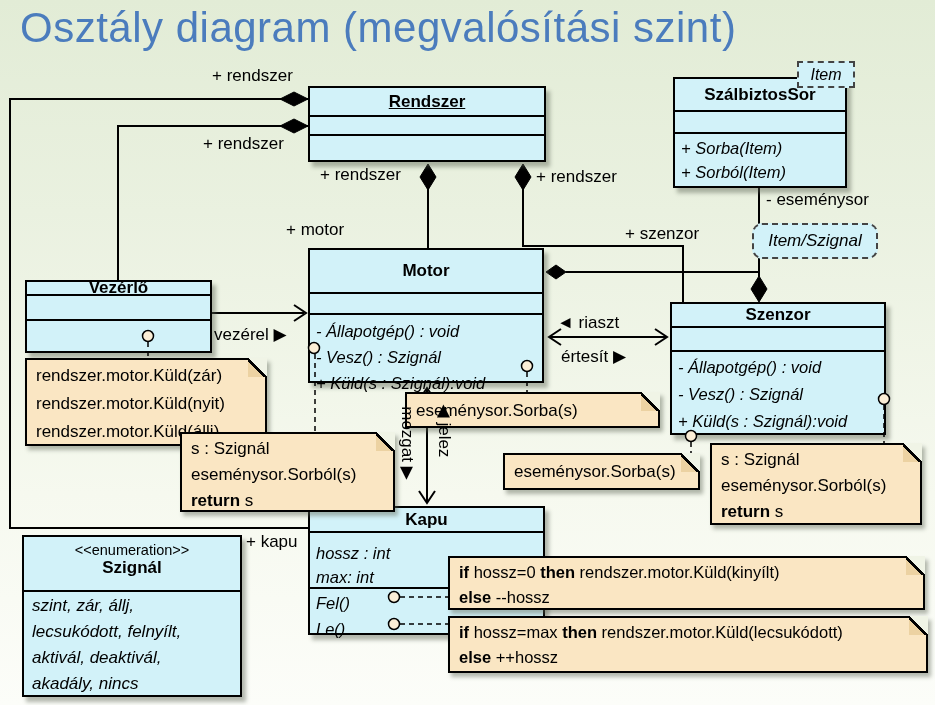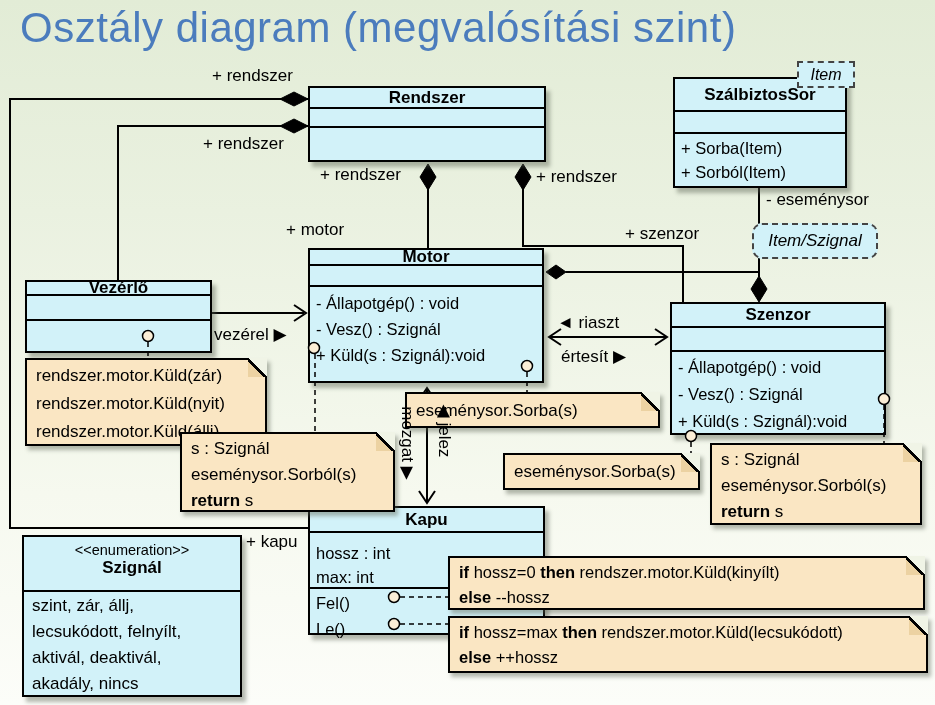--- a/index.html
+++ b/index.html
@@ -18,21 +18,21 @@
   .cls{
     position:absolute; background:#d2f2f9; border:2px solid #000; box-sizing:border-box;
     box-shadow:4px 5px 4px rgba(90,100,85,.45); z-index:20; font-size:16.5px;
   }
   .cls .nm{
     font-weight:bold; font-size:17px; text-align:center; border-bottom:2px solid #000;
     display:flex; align-items:center; justify-content:center; box-sizing:border-box;
   }
   .cls .cmp{border-bottom:2px solid #000; box-sizing:border-box;}
   .cls .cmp.last{border-bottom:none;}
-  .m{padding:0 6px; white-space:nowrap;}
+  .m{padding:0 6px; white-space:nowrap;font-style:italic;}
   .note{
     position:absolute; background:#fae6c3; border:2px solid #000; box-sizing:border-box;
     box-shadow:3px 4px 4px rgba(90,100,85,.45); padding:2px 9px; font-size:17px;
     line-height:26px; z-index:30; white-space:nowrap;
   }
   .fold{
     position:absolute; top:-2px; right:-2px; width:19px; height:19px;
     background:linear-gradient(to top right,#ecd2a2 42%, #000 42%, #000 52%, #f0f4e6 52%);
   }
   .tparam{
@@ -73,21 +73,21 @@
       <polygon points="308,99 294,92 280,99 294,106"></polygon>
       <polygon points="308,126 294,119 280,126 294,133"></polygon>
       <polygon points="428,164 420,177 428,190 436,177"></polygon>
       <polygon points="523,164 515,177 523,190 531,177"></polygon>
       <polygon points="546,272 556,265 566,272 556,279"></polygon>
       <polygon points="759,302 751,289 759,276 767,289"></polygon>
     </g>
   </svg>
 
   <div class="cls" style="left:308px;top:86px;width:238px;height:76px;">
-    <div class="nm" style="height:21px;">Rendszer</div>
+    <div class="nm" style="height:29px;text-decoration:underline;">Rendszer</div>
     <div class="cmp" style="height:19px;"></div>
     <div class="cmp last" style="height:24px;"></div>
   </div>
 
   <div class="cls" style="left:673px;top:77px;width:174px;height:111px;">
     <div class="nm" style="height:33px;">SzálbiztosSor</div>
     <div class="cmp" style="height:22px;"></div>
     <div class="cmp last" style="padding-top:2px;line-height:24px;">
       <div class="m">+ Sorba(Item)</div>
       <div class="m">+ Sorból(Item)</div>
@@ -95,21 +95,21 @@
   </div>
   <div class="tparam" style="left:797px;top:61px;width:58px;height:27px;font-size:16px;line-height:23px;">Item</div>
 
   <div class="cls" style="left:25px;top:280px;width:187px;height:73px;">
     <div class="nm" style="height:14px;">Vezérlő</div>
     <div class="cmp" style="height:25px;"></div>
     <div class="cmp last" style="height:23px;"></div>
   </div>
 
   <div class="cls" style="left:308px;top:248px;width:236px;height:135px;">
-    <div class="nm" style="height:16px;">Motor</div>
+    <div class="nm" style="height:44px;">Motor</div>
     <div class="cmp" style="height:21px;"></div>
     <div class="cmp last" style="padding-top:3px;line-height:26px;">
       <div class="m">- Állapotgép() : void</div>
       <div class="m">- Vesz() : Szignál</div>
       <div class="m">+ Küld(s : Szignál):void</div>
     </div>
   </div>
 
   <div class="cls" style="left:670px;top:302px;width:216px;height:133px;">
     <div class="nm" style="height:24px;">Szenzor</div>

